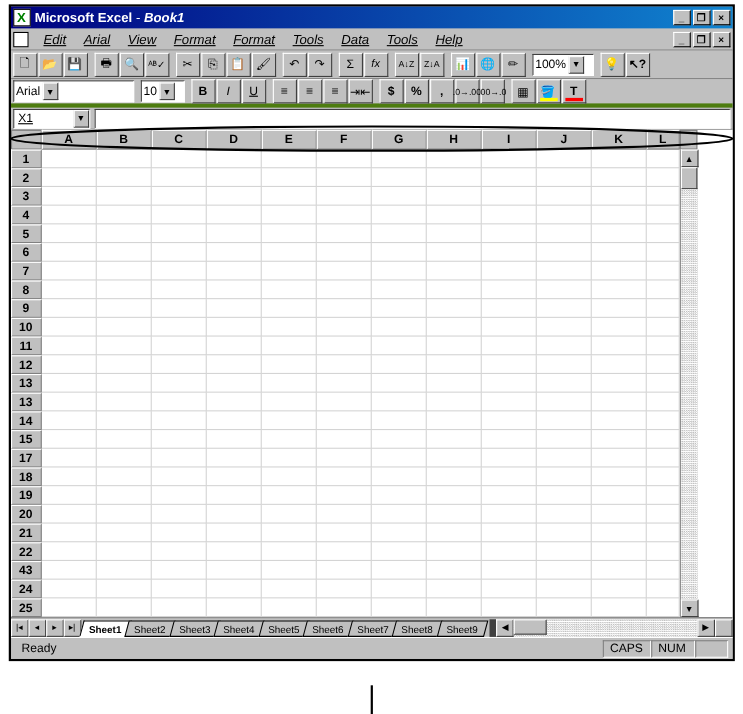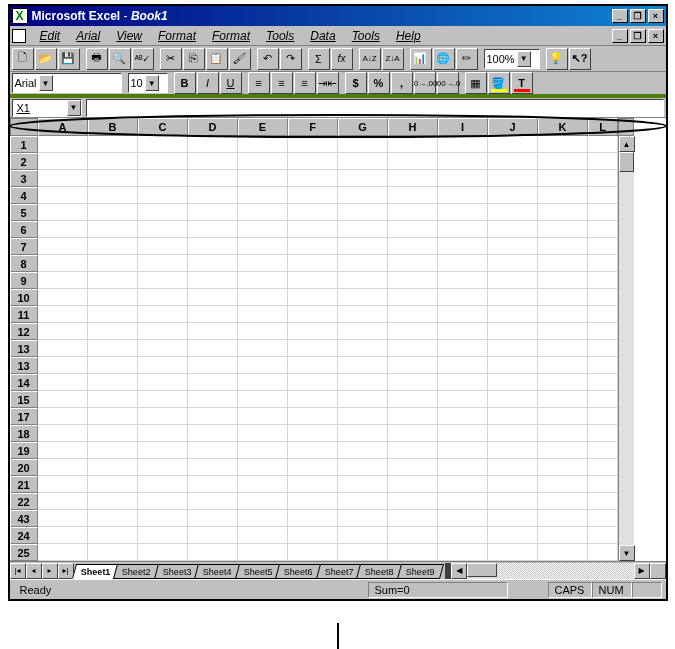--- a/index.html
+++ b/index.html
@@ -647,21 +647,20 @@
         </div>
         <div class="scroll-btn">▶</div>
         <div style="width:16px;height:16px;background:#c0c0c0;border:1px solid;border-color:#fff #404040 #404040 #fff"></div>
       </div>
     </div>
   </div>
 
   <div class="status-bar">
     <div class="status-cell" style="width:80px;border:none">Ready</div>
     <div style="flex:1"></div>
-    <div class="status-cell" style="width:140px">Sum=0</div>
     <div style="width:40px"></div>
     <div class="status-cell" style="width:44px">CAPS</div>
     <div class="status-cell" style="width:40px">NUM</div>
     <div class="status-cell" style="width:30px"></div>
   </div>
 
 </div>
 
 <div class="annotation">
   <div class="annot-line"></div>

